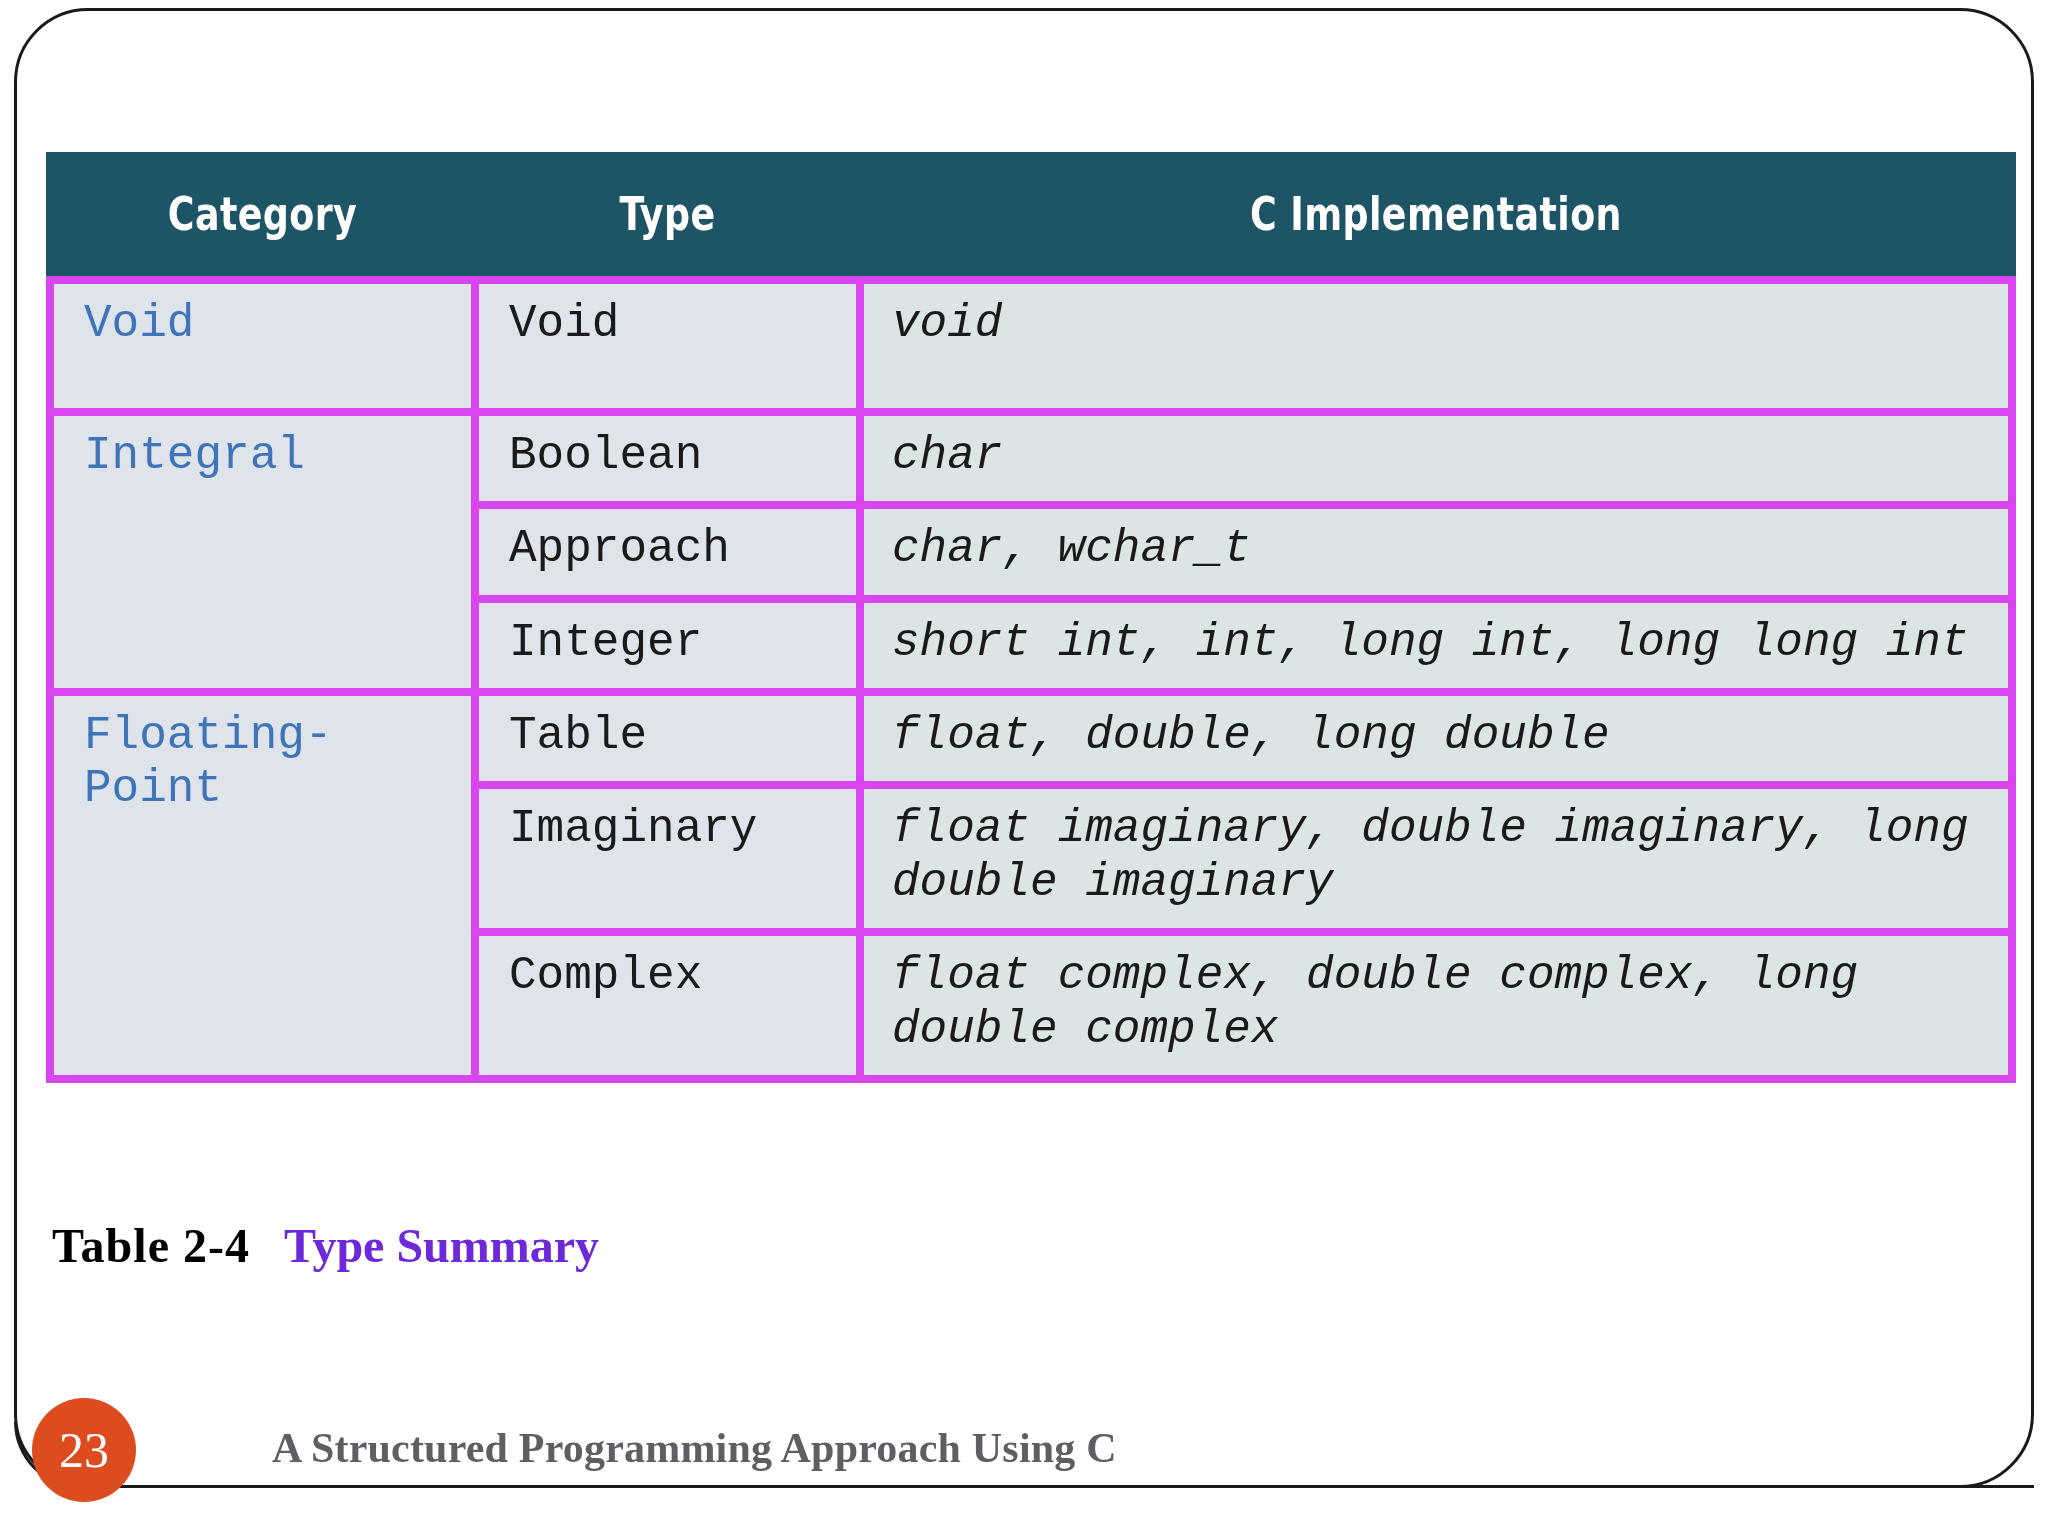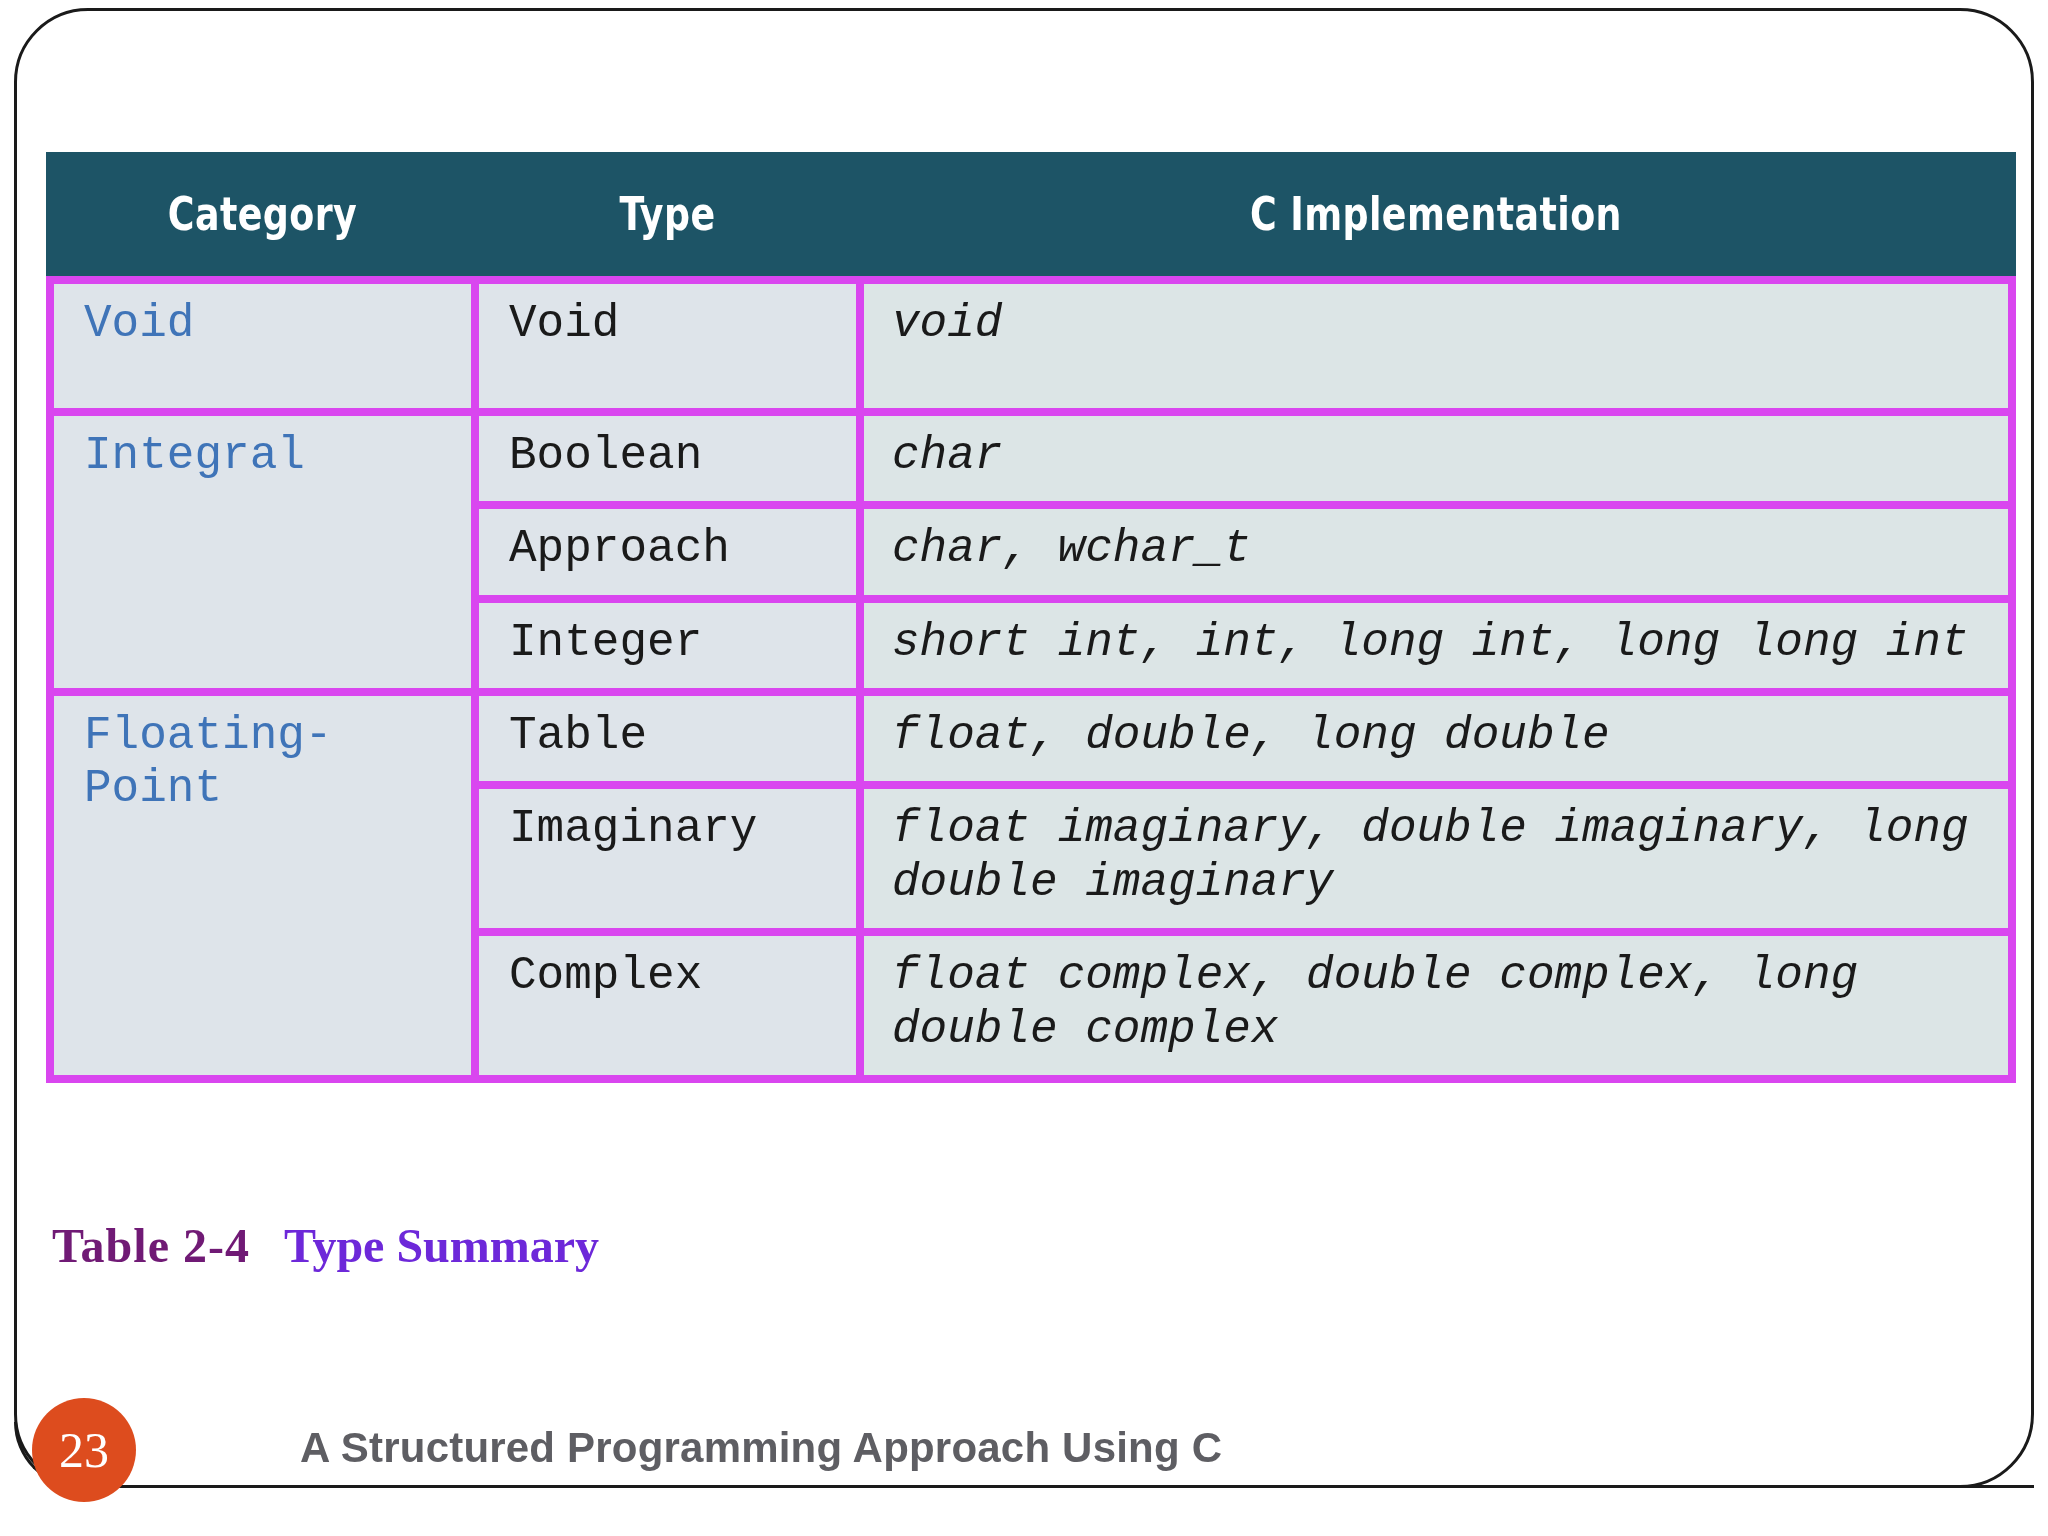--- a/index.html
+++ b/index.html
@@ -103,21 +103,21 @@
   .caption {
     position: absolute;
     left: 52px;
     top: 1218px;
     font-family: "Liberation Serif", "DejaVu Serif", serif;
     font-size: 48px;
     font-weight: bold;
     white-space: nowrap;
   }
   .caption .cap-label {
-    color: #701a75;
+    color: #000000;
     letter-spacing: 1px;
   }
   .caption .cap-gap { display: inline-block; width: 34px; }
   .caption .cap-title { color: #6d28d9; }
 
   
   .footer-rule {
     position: absolute;
     left: 14px;
     top: 1422px;
@@ -143,27 +143,26 @@
     justify-content: center;
     font-family: "Liberation Serif", "DejaVu Serif", serif;
     font-size: 50px;
     font-weight: normal;
     text-align: center;
   }
   .footer-title {
     position: absolute;
     left: 272px;
     top: 1424px;
-    font-family: Liberation Sans, sans-serif;
+    font-family: Liberation Serif, serif;
     font-weight: bold;
     font-size: 42px;
     color: #5e5e63;
     white-space: nowrap;
     letter-spacing: 0.2px;
-    margin-left: 28px;
   }
 </style>
 </head>
 <body>
 
 <div class="slide">
 
   <div class="slide-frame"></div>
 
   <div class="table-wrap">

